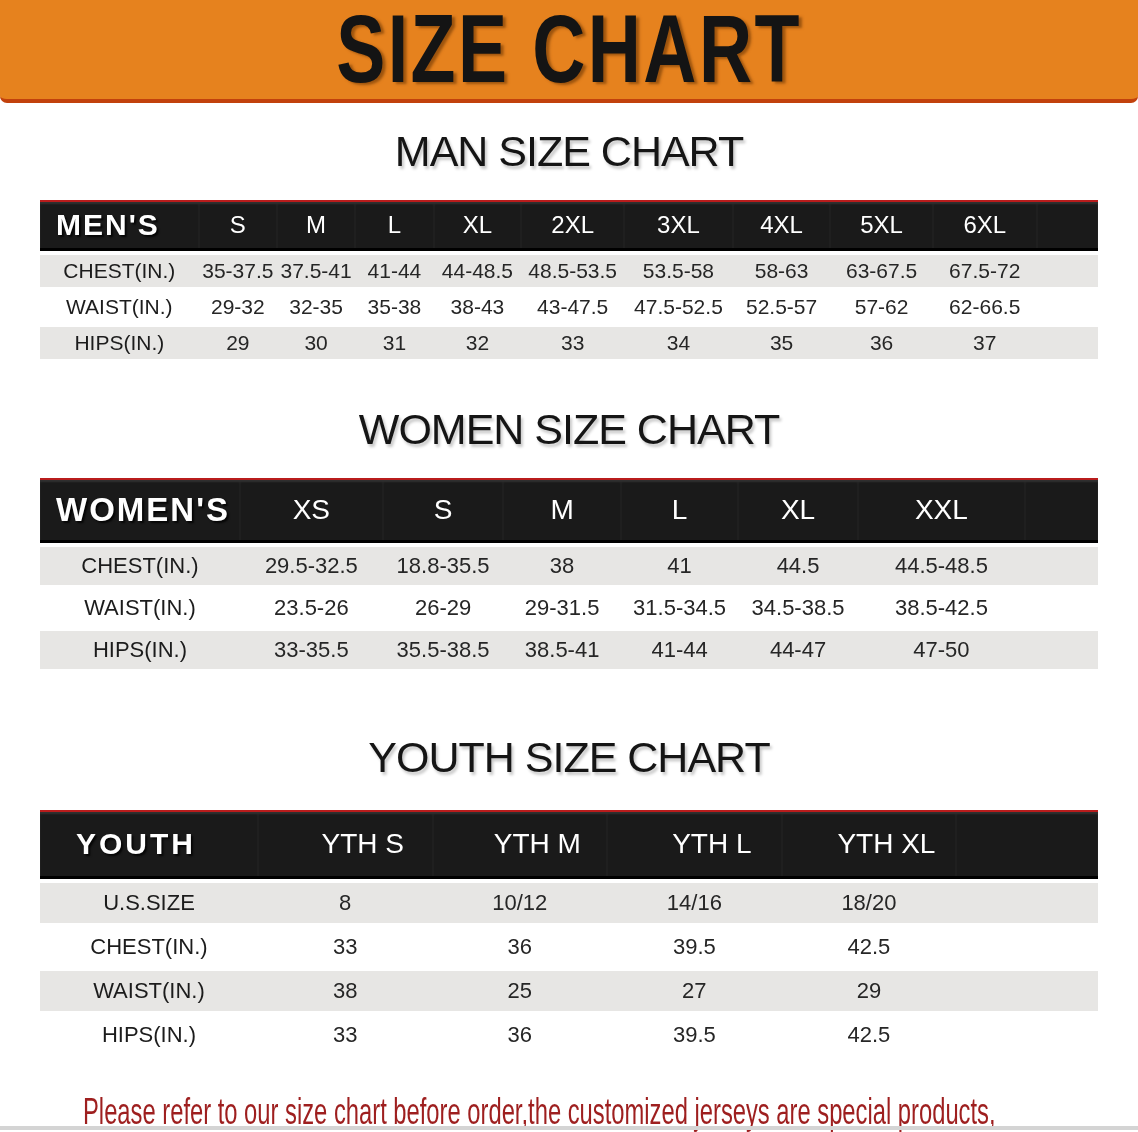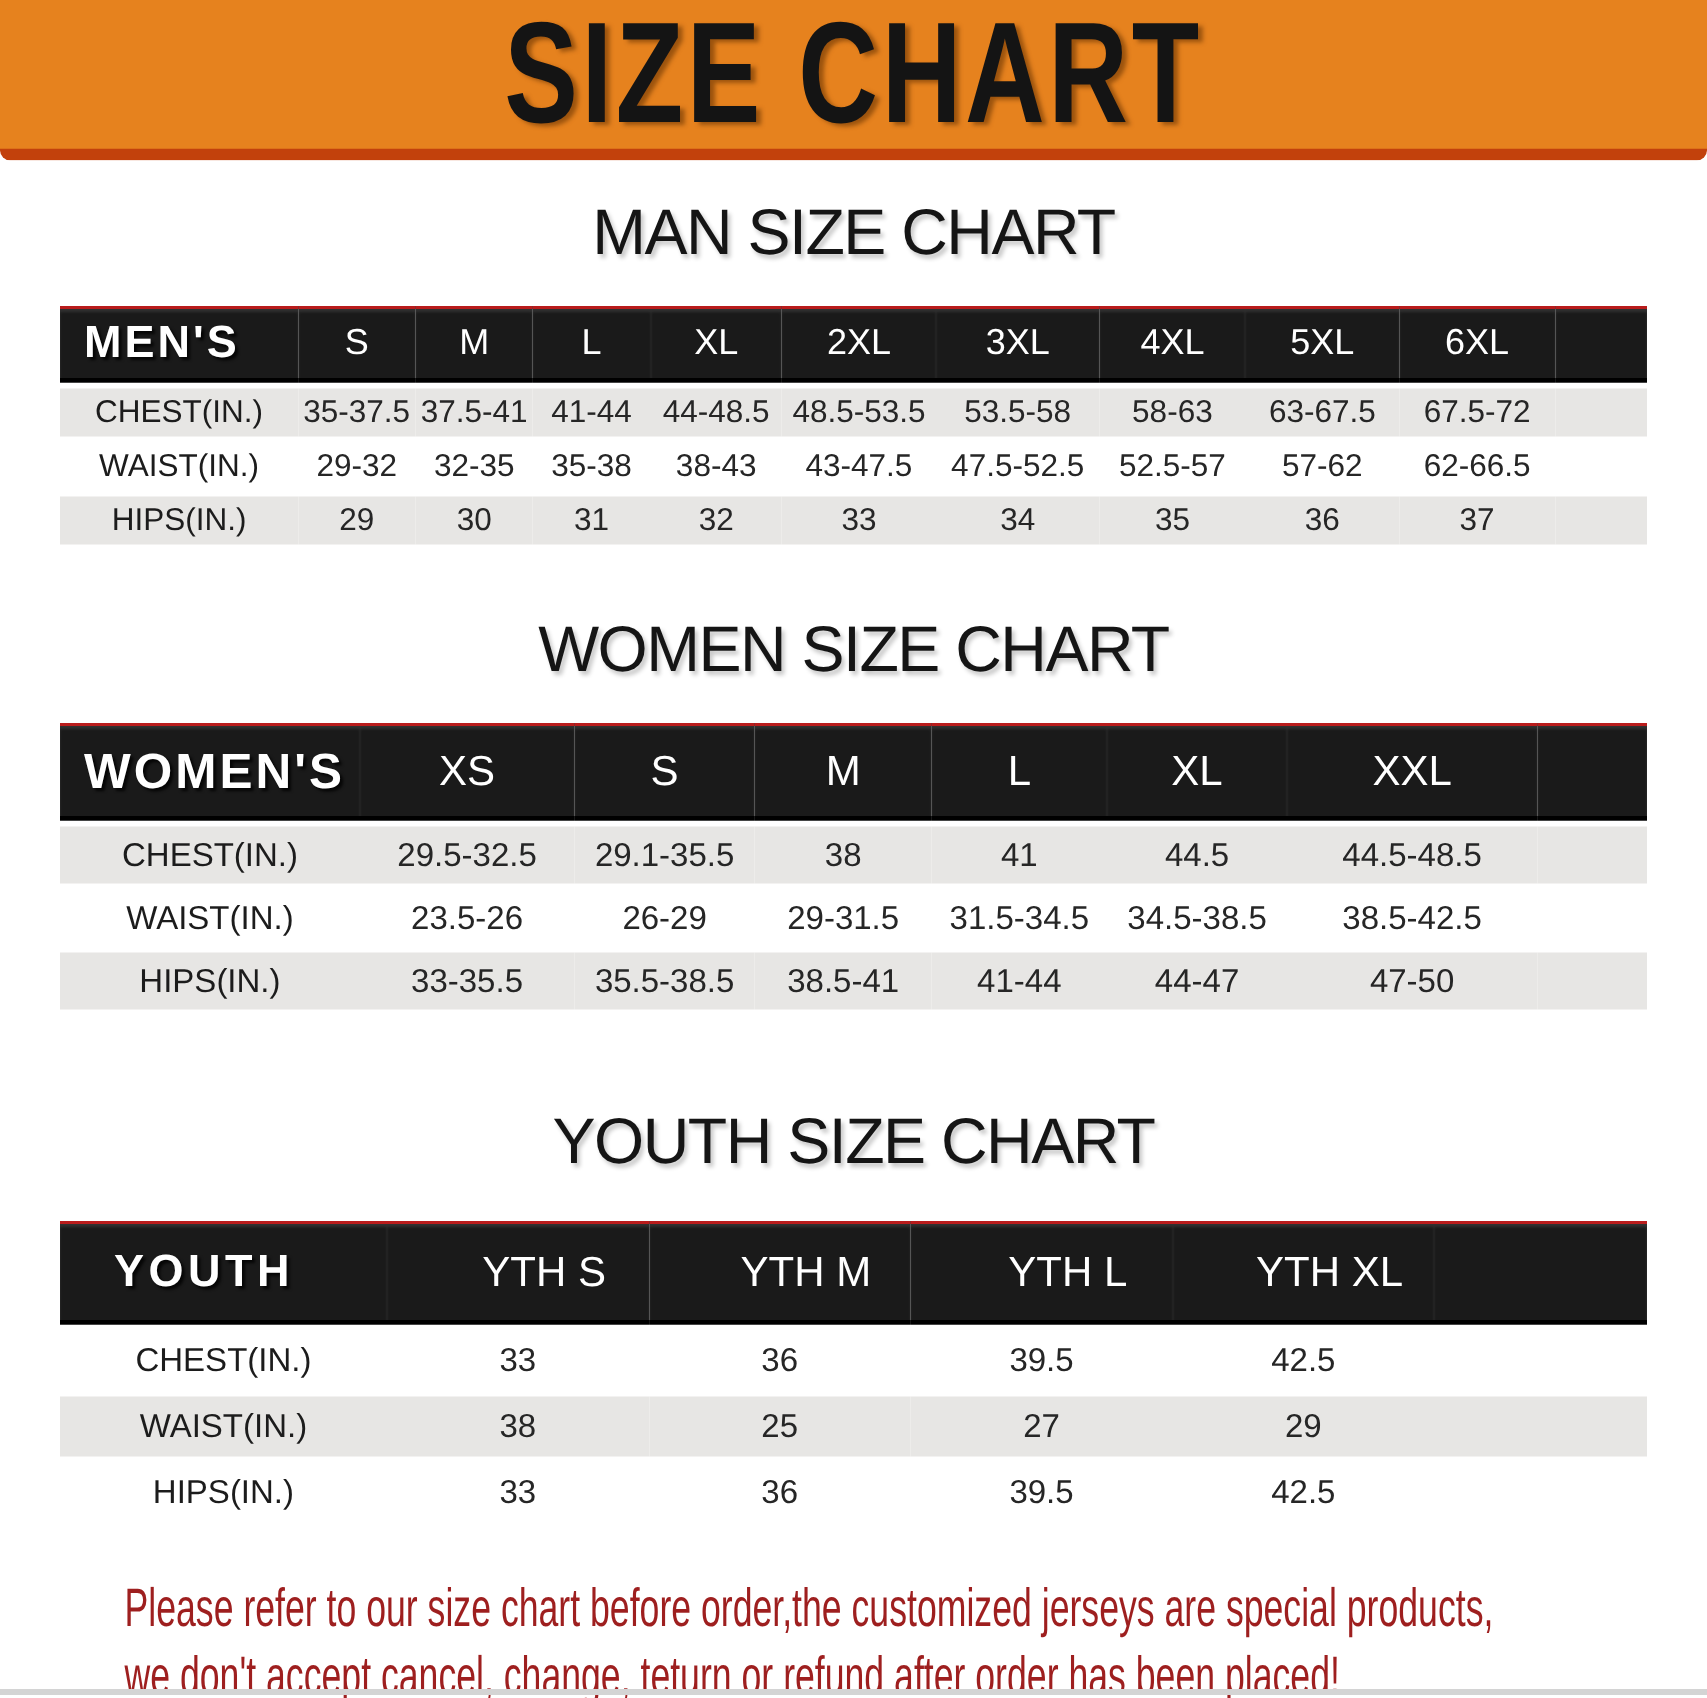--- a/index.html
+++ b/index.html
@@ -11,21 +11,21 @@
     height: 1132px;
     background: #ffffff;
     font-family: "Liberation Sans", sans-serif;
     position: relative;
     overflow: hidden;
   }
   
   .banner {
     height: 99px;
     background: var(--banner-bg, #E6821E);
-    border-bottom: 8px solid #c2410c;
+    border-bottom: 4px solid #c2410c;
     border-radius: 0 0 7px 7px;
     display: flex;
     align-items: center;
     justify-content: center;
     text-align: center;
   }
   .banner-title {
     font-size: 92px;
     font-weight: bold;
     color: #141414;
@@ -219,21 +219,21 @@
           <th class="col">L</th>
           <th class="col">XL</th>
           <th class="col">XXL</th>
           <th class="col"></th>
         </tr>
       </thead>
       <tbody>
         <tr class="shaded">
           <td class="lbl">CHEST(IN.)</td>
           <td>29.5-32.5</td>
-          <td>29.1-35.5</td>
+          <td>18.8-35.5</td>
           <td>38</td>
           <td>41</td>
           <td>44.5</td>
           <td>44.5-48.5</td>
           <td></td>
         </tr>
         <tr class="plain">
           <td class="lbl">WAIST(IN.)</td>
           <td>23.5-26</td>
           <td>26-29</td>
@@ -270,20 +270,28 @@
         <tr>
           <th class="lbl">YOUTH</th>
           <th class="col">YTH S</th>
           <th class="col">YTH M</th>
           <th class="col">YTH L</th>
           <th class="col">YTH XL</th>
           <th class="col"></th>
         </tr>
       </thead>
       <tbody>
+        <tr class="shaded">
+          <td class="lbl">U.S.SIZE</td>
+          <td>8</td>
+          <td>10/12</td>
+          <td>14/16</td>
+          <td>18/20</td>
+          <td></td>
+        </tr>
         <tr class="plain">
           <td class="lbl">CHEST(IN.)</td>
           <td>33</td>
           <td>36</td>
           <td>39.5</td>
           <td>42.5</td>
           <td></td>
         </tr>
         <tr class="shaded">
           <td class="lbl">WAIST(IN.)</td>

